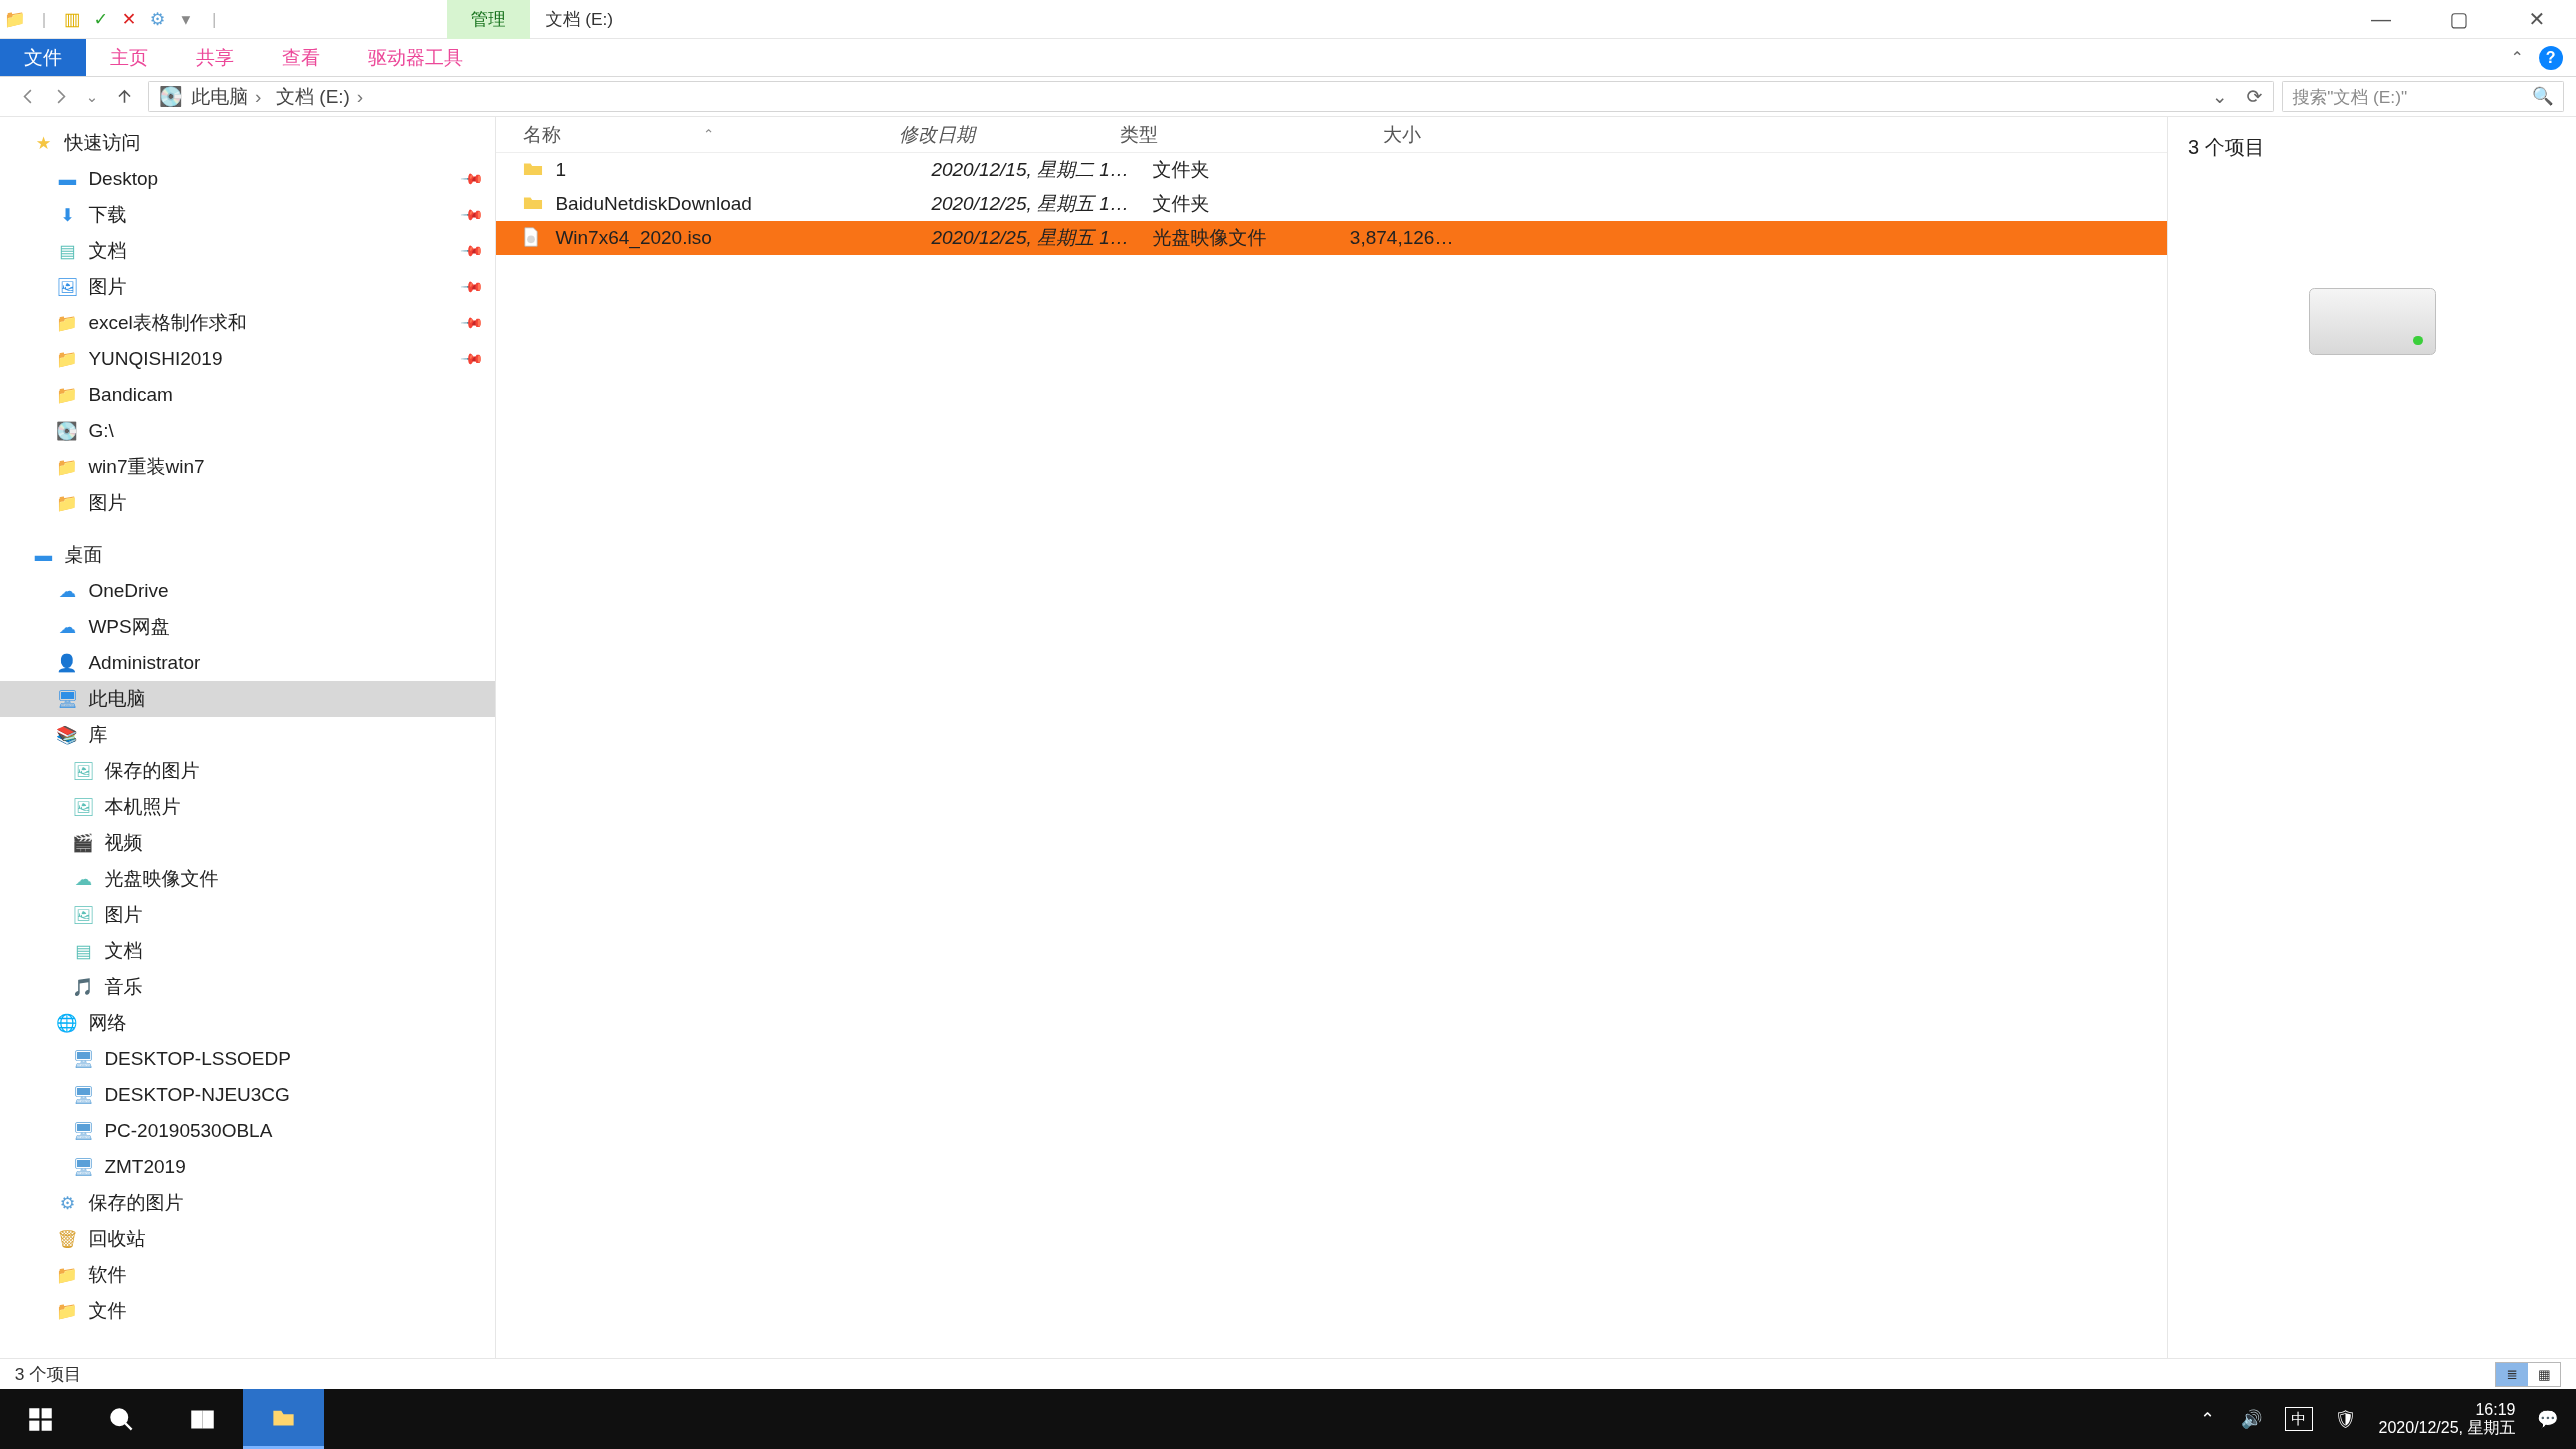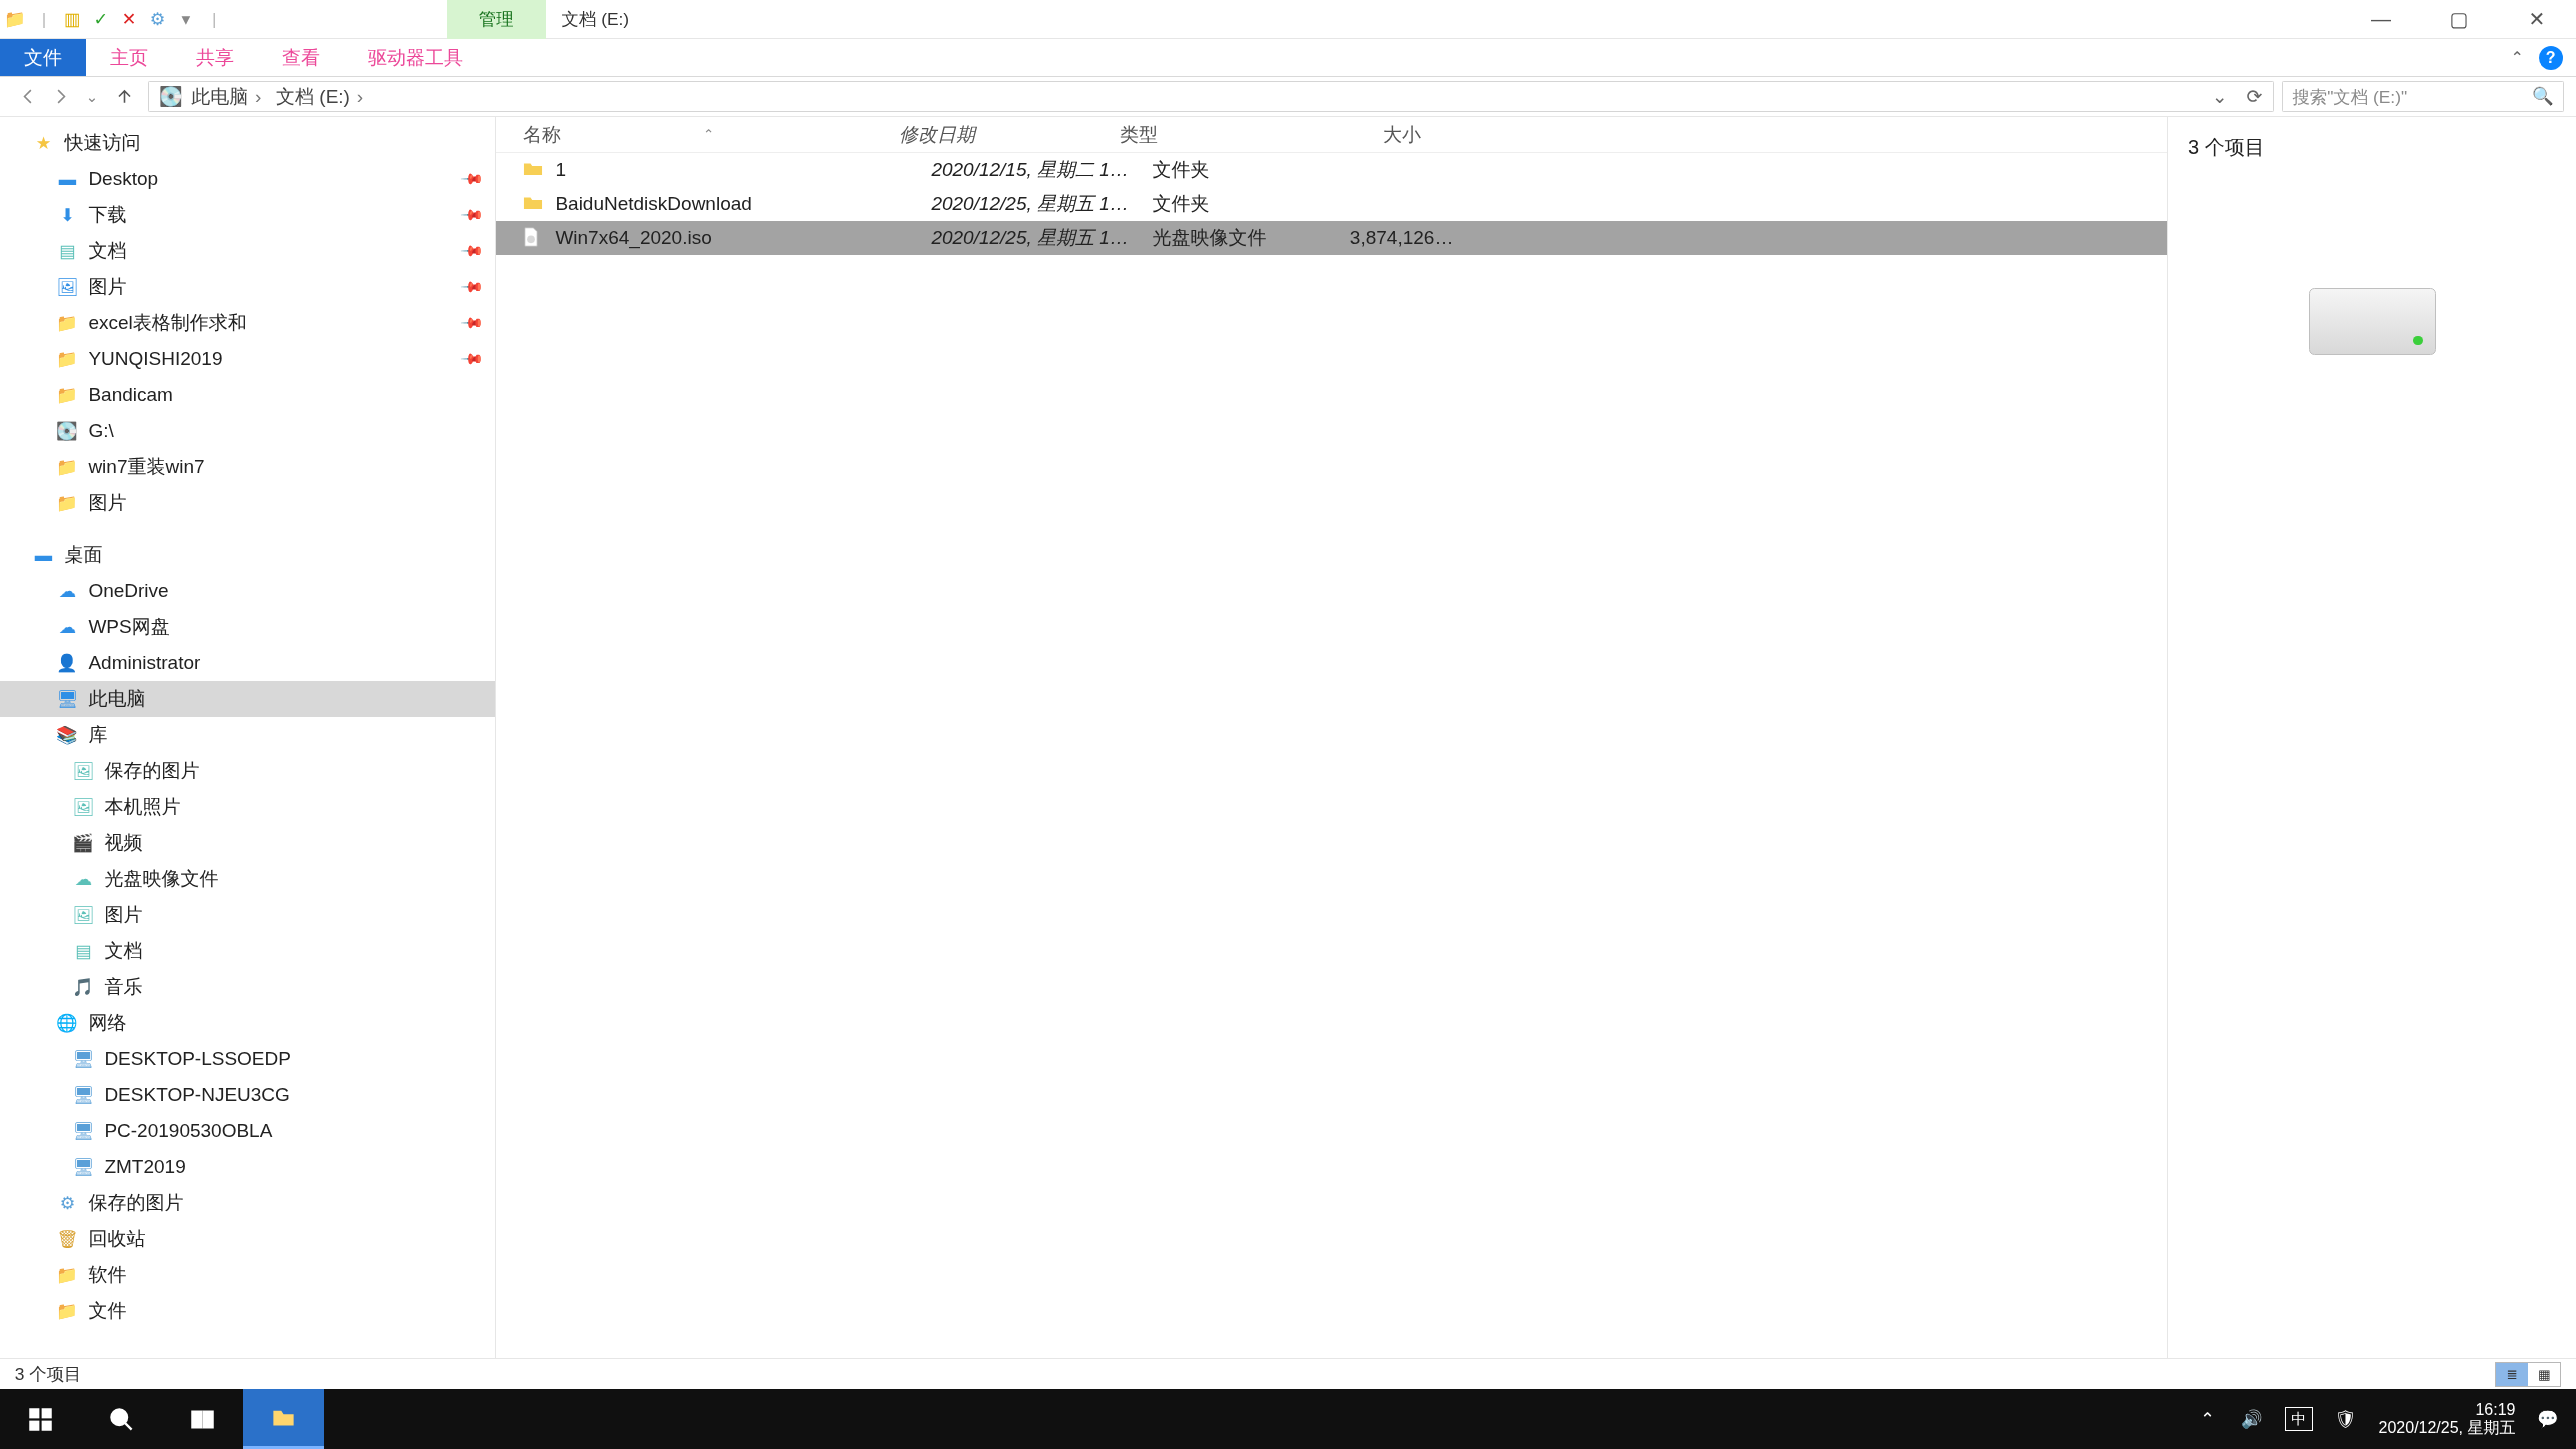--- a/index.html
+++ b/index.html
@@ -3,21 +3,21 @@
 <meta charset="utf-8">
 <style>
 * { margin:0; padding:0; box-sizing:border-box; font-family:"Microsoft YaHei","Segoe UI",sans-serif; -webkit-font-smoothing:antialiased; }
 html,body { width:2576px; height:1449px; overflow:hidden; background:#fff; }
 .window { position:absolute; left:0; top:0; width:2576px; height:1389px; display:flex; flex-direction:column; background:#fff; }
 
 
 .titlebar { height:39px; display:flex; align-items:center; background:#fff; border-bottom:0.7px solid #e6e6e6; font-size:17.4px; }
 .qa-group { display:flex; align-items:center; padding-left:4px; gap:5.4px; }
 .qa-ico { width:23px; height:23px; display:flex; align-items:center; justify-content:center; }
-.tab-context { margin-left:221px; height:39px; padding:0 32px; display:flex; align-items:center; background:#d7f4d0; color:#16711c; font-size:17.4px; }
+.tab-context { margin-left:221px; height:39px; padding:0 24px; display:flex; align-items:center; background:#d7f4d0; color:#16711c; font-size:17.4px; }
 .tab-loc { margin-left:16px; font-size:17.4px; color:#333; }
 .win-ctrls { margin-left:auto; display:flex; }
 .win-btn { width:78px; height:39px; display:flex; align-items:center; justify-content:center; color:#555; font-size:20px; }
 
 
 .ribbon { height:38px; display:flex; align-items:stretch; background:#fff; border-bottom:0.7px solid #d9d9d9; font-size:19px; }
 .rtab { padding:0 24px; display:flex; align-items:center; color:#ec4899; }
 .rtab.file { background:#1f6dd0; color:#fff; }
 .rib-right { margin-left:auto; display:flex; align-items:center; gap:14.8px; padding-right:13.4px; }
 .rib-help { width:24px; height:24px; border-radius:50%; background:#0a84ff; color:#fff; display:flex; align-items:center; justify-content:center; font-size:16px; font-weight:bold; }
@@ -44,21 +44,21 @@
 .nav-sep { height:16px; }
 
 .list { flex:1; display:flex; flex-direction:column; font-size:19px; color:#222; }
 .list-head { height:36px; display:flex; align-items:center; border-bottom:0.7px solid #eee; color:#555; padding-left:27px; }
 .col-name { width:376px; display:flex; align-items:center; gap:8px; }
 .col-date { width:221px;font-style:italic; }
 .col-type { width:174px; }
 .col-size { width:127px; text-align:right; }
 .sort-arrow { margin-left:134px; color:#888; font-size:13.4px; }
 .row { height:34px; display:flex; align-items:center; padding-left:27px; }
-.row.selected { background:#a3a3a3; }
+.row.selected { background:#f97316; }
 .row .ico { width:23px; height:23px; margin-right:9.4px; }
 
 .preview { width:409px; border-left:0.7px solid #e6e6e6; padding:17.4px 20px; font-size:20px; color:#222; display:flex; flex-direction:column; align-items:center; }
 .preview-label { align-self:flex-start; }
 .drive-art { margin-top:127px; width:127px; height:67px; background:linear-gradient(#f5f5f5,#d8d8d8); border:0.7px solid #bfbfbf; border-radius:5.4px; position:relative; }
 .drive-art::after { content:""; position:absolute; right:12px; bottom:9.4px; width:9.4px; height:9.4px; border-radius:50%; background:#3bcf3b; }
 
 
 .statusbar { height:31px; border-top:0.7px solid #e6e6e6; display:flex; align-items:center; padding:0 14.8px; font-size:17.4px; color:#333; }
 .view-toggle { margin-left:auto; display:flex; border:0.7px solid #b8b8b8; }

